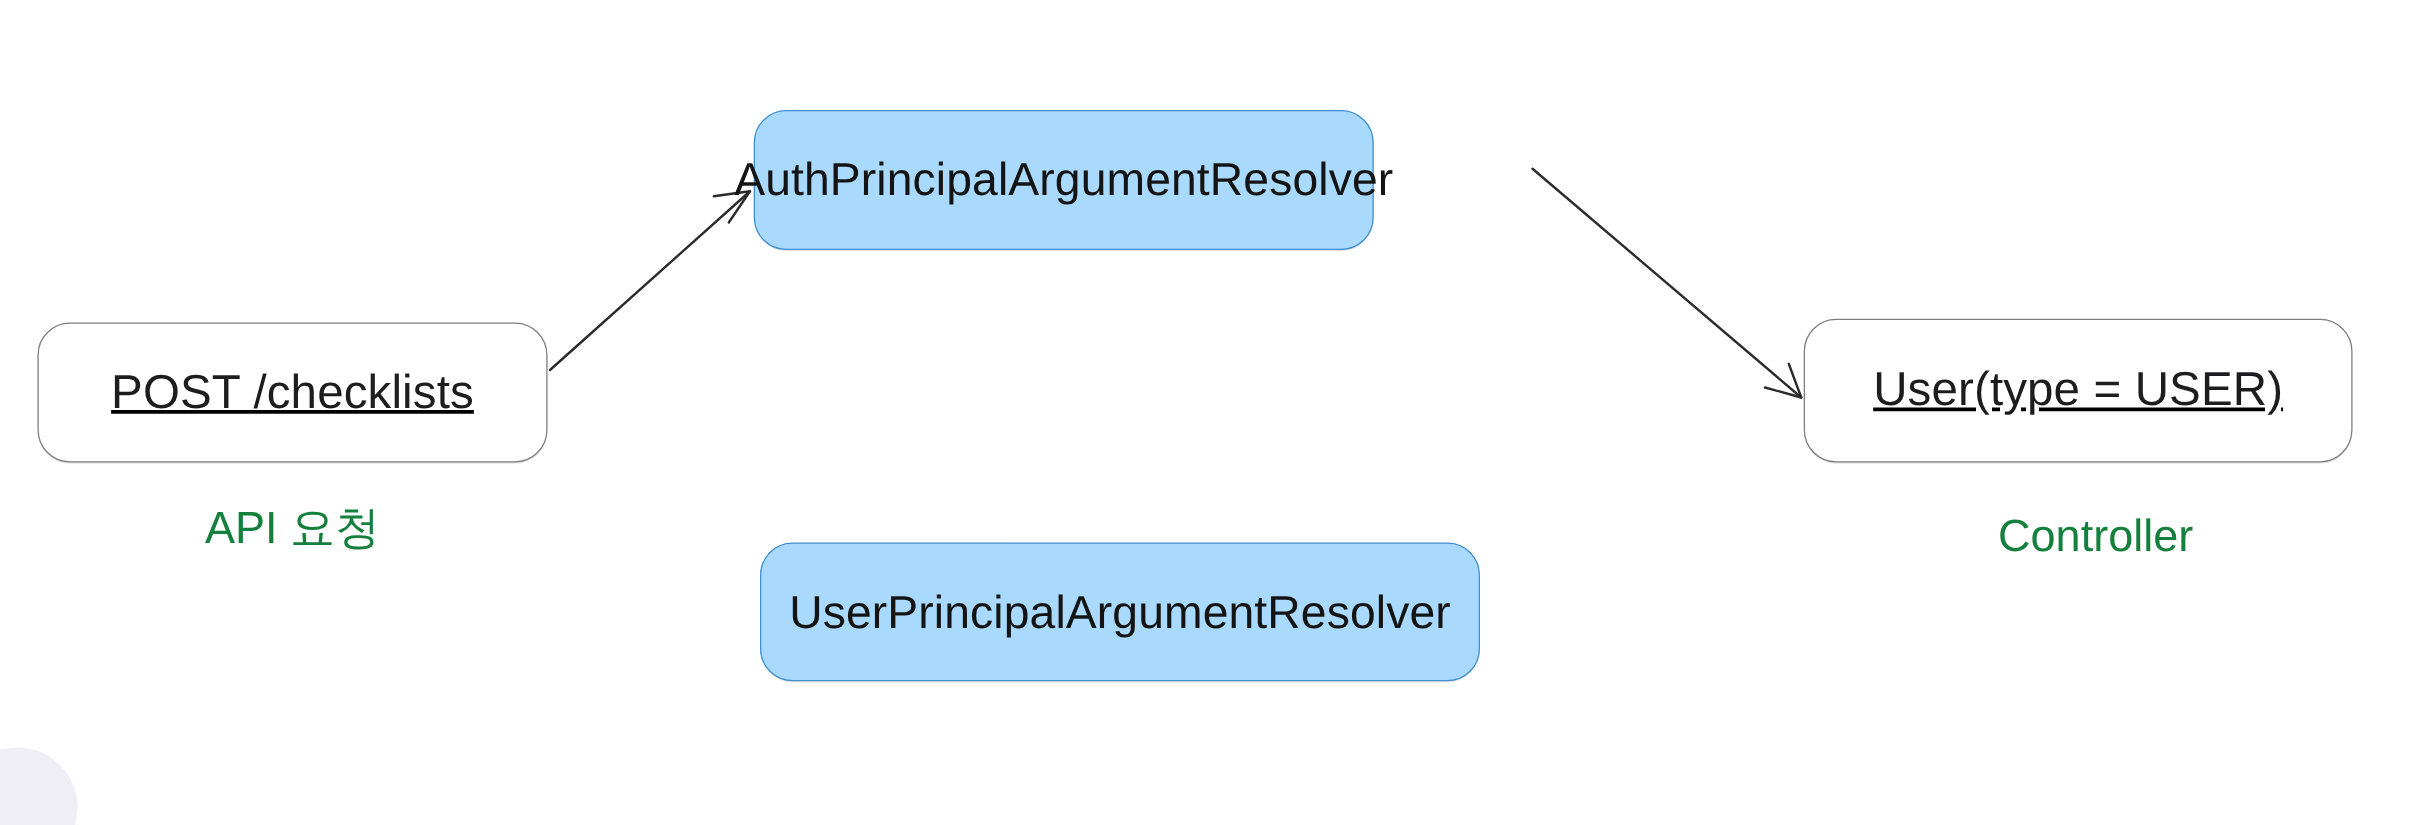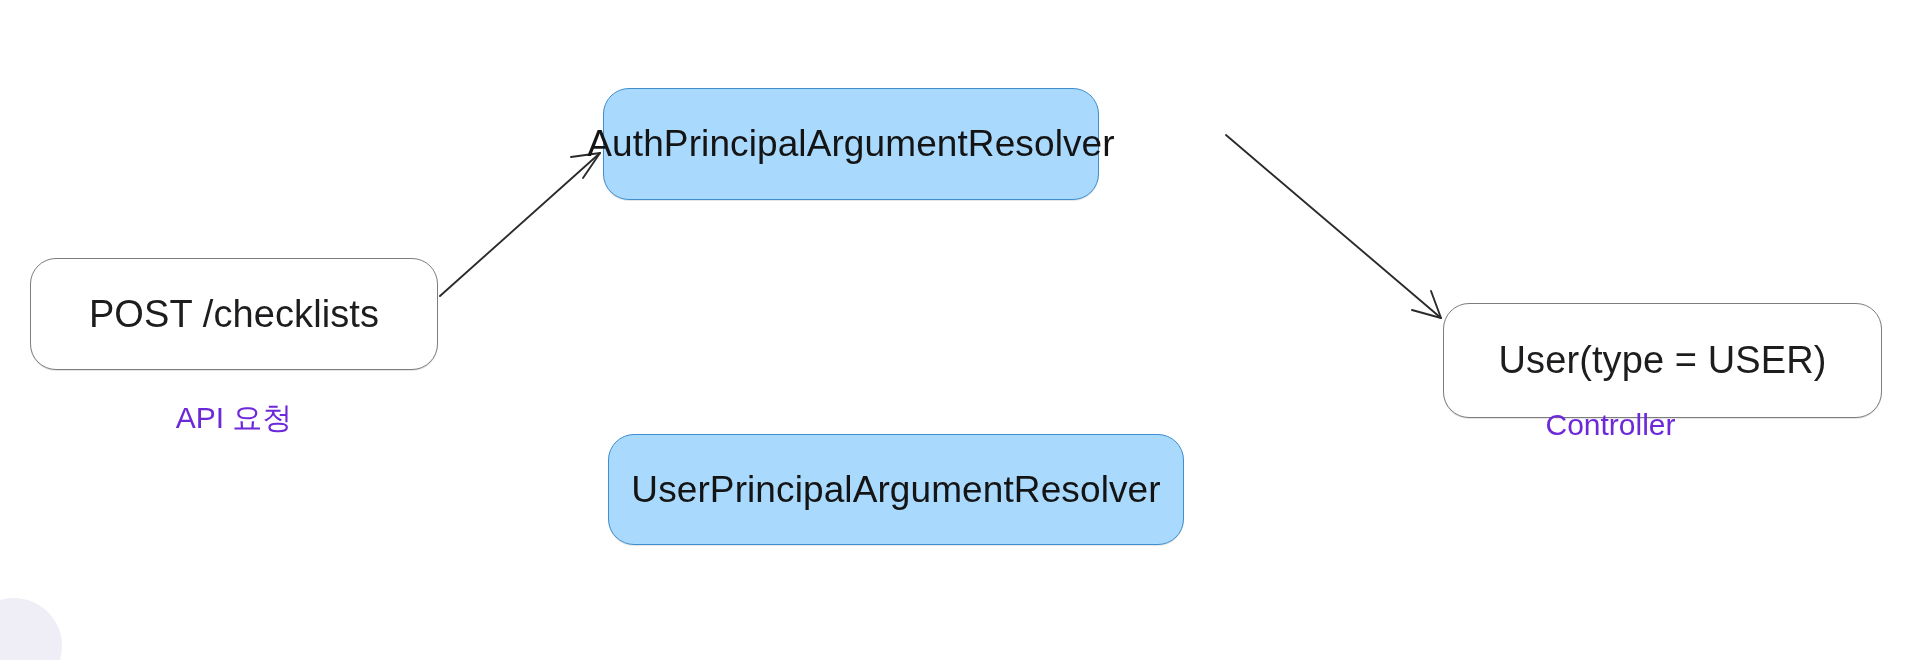--- a/index.html
+++ b/index.html
@@ -54,54 +54,55 @@
   .node-label {
     display: block;
     color: #1d1d1f;
     letter-spacing: 0.1px;
   }
 
   .node.plain {
     background: #ffffff;
     border: 1.6px solid #7d7d7d;
     box-shadow: 0 1px 0 rgba(0,0,0,0.10);
+    text-decoration: underline;
   }
   .node.plain .node-label {
     font-size: 38px;
     font-weight: 400;
   }
 
   .node.accent {
     background: #a9d9fc;
     border: 1.8px solid #3f8fd0;
     box-shadow: 0 1px 0 rgba(0,0,0,0.10);
   }
   .node.accent .node-label {
     font-size: 37px;
     font-weight: 400;
     color: #141414;
   }
 
   .caption {
     position: absolute;
-    color: #6d28d9;
-    font-size: 30px;
+    color: #15803d;
+    font-size: 36px;
     font-weight: 400;
     text-align: center;
     white-space: nowrap;
   }
 
   
   #node-request   { left: 30px;   top: 258px; width: 408px; height: 112px; }
   #node-auth      { left: 603px;  top: 88px;  width: 496px; height: 112px; }
   #node-userres   { left: 608px;  top: 434px; width: 576px; height: 111px; }
-  #node-user      { left: 1443px; top: 255px; width: 439px; height: 115px; margin-top: 48px; }
+  #node-user      { left: 1443px; top: 255px; width: 439px; height: 115px; }
 
   #caption-request { left: 30px;   top: 398px; width: 408px; }
-  #caption-user    { left: 1391px; top: 408px; width: 439px; }
+  #caption-user    { left: 1457px; top: 408px; width: 439px; }
 </style>
 </head>
 <body>
 
 <div id="canvas">
 
   <div class="corner-blob"></div>
 
   <svg class="edges-layer" viewBox="0 0 1928 660" xmlns="http://www.w3.org/2000/svg">
 

